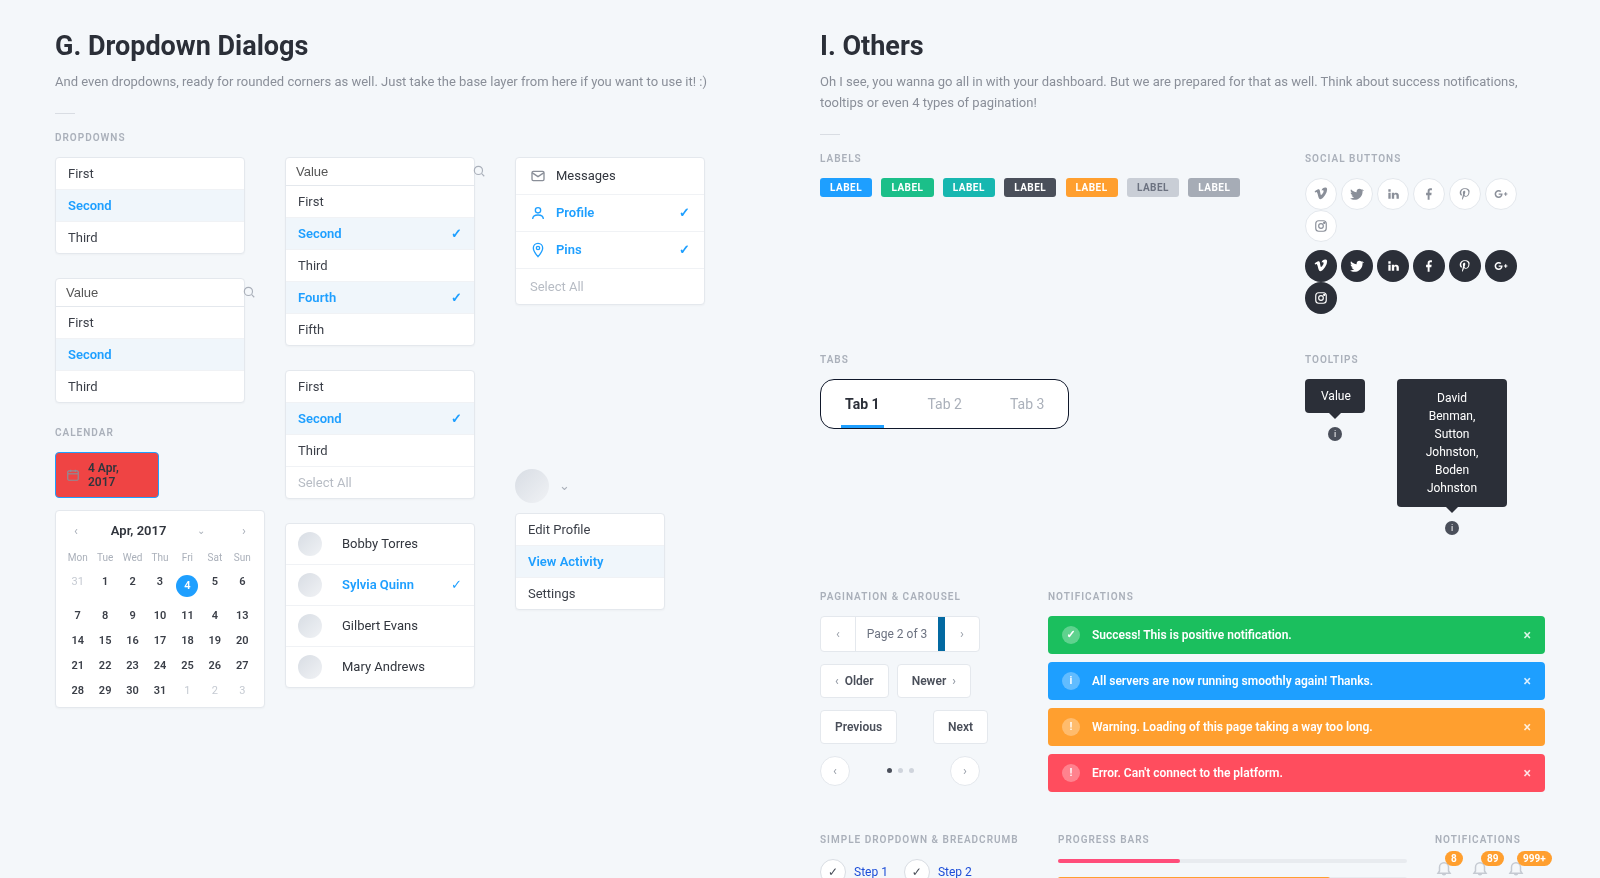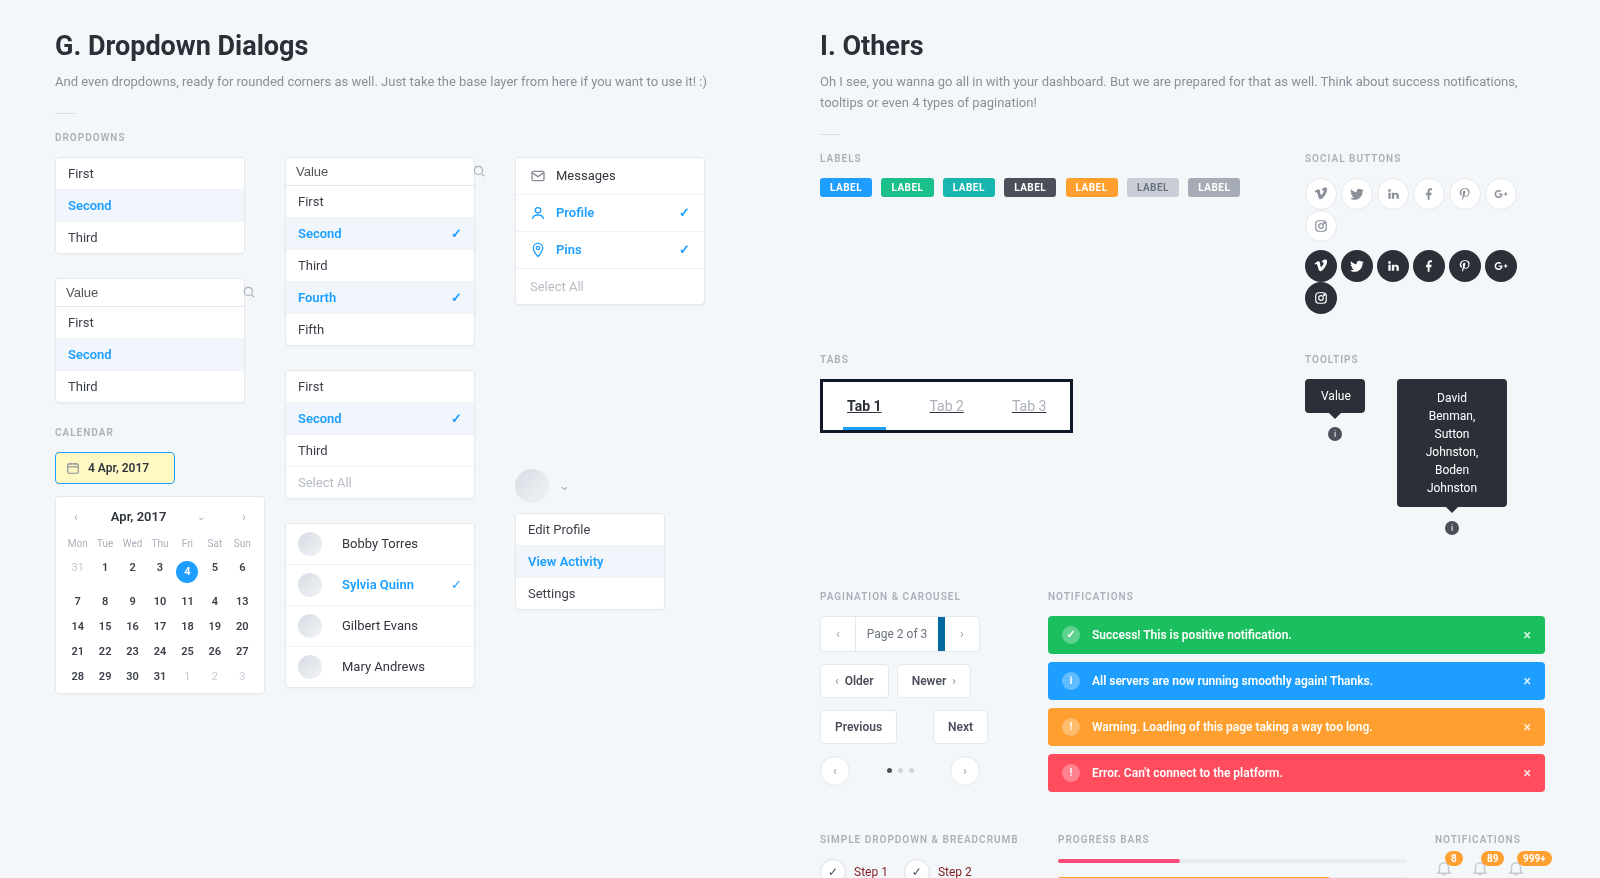--- a/index.html
+++ b/index.html
@@ -29,40 +29,40 @@
 
 .menu-item { display:flex; align-items:center; padding:10px 14px; gap:10px; border-bottom:1px solid #f0f2f5; font-size:13px; }
 .menu-item:last-child{border-bottom:none;}
 .menu-item.sel { color:#1e9fff; font-weight:600; }
 .menu-item .mi-icon { width:16px; color:#8a8f99; }
 .menu-item.sel .mi-icon { color:#1e9fff; }
 
 .left-cols { display:flex; gap:40px; }
 .subcol { display:flex; flex-direction:column; }
 
-.datefield { display:flex; align-items:center; gap:8px; border:1px solid #1e9fff; border-radius:4px; padding:8px 10px; width:120px; background:#fef9c3; margin-bottom:12px; }
+.datefield { display:flex; align-items:center; gap:8px; border:1px solid #1e9fff; border-radius:4px; padding:8px 10px; width:104px; background:#ef4444; margin-bottom:12px; }
 .cal { width:210px; padding:8px 8px 4px; }
 .cal-head { display:flex; align-items:center; justify-content:space-between; padding:4px 4px 10px; }
 .cal-head .nav { color:#aab0ba; cursor:pointer; width:16px; text-align:center; }
 .cal-head .title { font-weight:600; font-size:13px; }
 .cal-grid { display:grid; grid-template-columns:repeat(7,1fr); text-align:center; font-size:11px; }
 .cal-grid .dow { color:#aab0ba; padding:4px 0 6px; font-size:10px; }
 .cal-grid .d { padding:6px 0; color:#3b3f48; font-weight:600; cursor:pointer; }
 .cal-grid .d.mute { color:#c5cad2; font-weight:400; }
 .cal-grid .d.sel span { background:#1e9fff; color:#fff; border-radius:50%; display:inline-block; width:22px; height:22px; line-height:22px; }
 
 .tag { display:inline-block; padding:4px 10px; font-size:10px; font-weight:700; letter-spacing:.5px; color:#fff; border-radius:3px; margin-right:6px; }
 .tag.blue{background:#1e9fff;} .tag.green{background:#1bbf89;} .tag.teal{background:#17b7b0;} .tag.dark{background:#4a4f5a;}
 .tag.orange{background:#ff9f2f;} .tag.grey{background:#c9ced6; color:#6c7280;} .tag.grey2{background:#a6acb6;}
 
 .sbtn { width:32px; height:32px; border-radius:50%; display:inline-flex; align-items:center; justify-content:center; margin-right:4px; }
 .sbtn.light { border:1px solid #e4e8ed; color:#8a8f99; background:#fff; }
 .sbtn.dark { background:#2b2f38; color:#fff; }
 
-.tabs { display:inline-flex; border:3px solid #0f172a; background:#fff; border-radius:0; overflow:hidden;text-decoration:underline; }
+.tabs { display:inline-flex; border:1px solid #0f172a; background:#fff; border-radius:14px; overflow:hidden; }
 .tab { padding:16px 24px; font-size:14px; color:#aab0ba; cursor:pointer; position:relative; }
 .tab.active { color:#2b2f38; font-weight:700; }
 .tab.active::after { content:""; position:absolute; left:20px; right:20px; bottom:0; height:3px; background:#1e9fff; }
 
 .tooltip { background:#2b2f38; color:#fff; padding:10px 16px; border-radius:4px; font-size:12px; text-align:center; position:relative; }
 .tooltip::after { content:""; position:absolute; bottom:-6px; left:50%; margin-left:-6px; border:6px solid transparent; border-top-color:#2b2f38; border-bottom:none; }
 .pin { width:14px; height:14px; border-radius:50%; background:#4a4f5a; color:#fff; font-size:9px; display:flex; align-items:center; justify-content:center; margin:14px auto 0; }
 
 .pager { display:flex; align-items:center; gap:8px; margin-bottom:12px; }
 .pgbtn { border:1px solid #e4e8ed; background:#fff; border-radius:4px; padding:9px 14px; font-size:12px; color:#4a4f5a; font-weight:600; cursor:pointer; display:inline-flex; align-items:center; gap:6px; }
@@ -71,21 +71,21 @@
 .pagerwide .pwlabel { flex:1; text-align:center; padding:10px 0; font-size:12px; color:#6c7280; border-left:1px solid #e4e8ed; border-right:7px solid #0369a1; }
 .rbtn { width:30px; height:30px; border:1px solid #e4e8ed; border-radius:50%; display:flex; align-items:center; justify-content:center; color:#9aa0aa; background:#fff; cursor:pointer; }
 .dots { display:flex; gap:6px; }
 .dots span { width:5px; height:5px; border-radius:50%; background:#cfd4dc; }
 .dots span.on { background:#4a4f5a; }
 
 .step { display:inline-flex; align-items:center; gap:8px; margin-right:16px; }
 .stepcircle { width:26px; height:26px; border-radius:50%; border:1px solid #d9dde3; display:flex; align-items:center; justify-content:center; font-size:12px; color:#9aa0aa; background:#fff; }
 .stepcircle.done { color:#4a4f5a; }
 .stepcircle.active { background:#1e9fff; border-color:#1e9fff; color:#fff; font-weight:700; }
-.step span.lbl { font-size:12px; color:#7f1d1d; }
+.step span.lbl { font-size:12px; color:#1d4ed8; }
 .step.cur span.lbl { color:#2b2f38; font-weight:700; }
 
 .notif { display:flex; align-items:center; gap:12px; padding:10px 14px; border-radius:4px; color:#fff; margin-bottom:8px; font-size:12px; font-weight:600; }
 .notif .ni { width:18px; height:18px; border-radius:50%; background:rgba(255,255,255,.3); display:flex; align-items:center; justify-content:center; font-size:11px; flex-shrink:0;}
 .notif .close { margin-left:auto; cursor:pointer; opacity:.85; font-size:14px; }
 .notif.success{background:#1bbf5e;} .notif.info{background:#1e9fff;} .notif.warn{background:#ff9f2f;} .notif.err{background:#ff4d5e;}
 
 .pbar { height:4px; background:#e8ebef; border-radius:3px; margin-bottom:14px; }
 .pbar > div { height:100%; border-radius:3px; }
 .c-pink{background:#ff4d7a;} .c-orange{background:#ff9f2f;} .c-purple{background:#7a4dff;}

